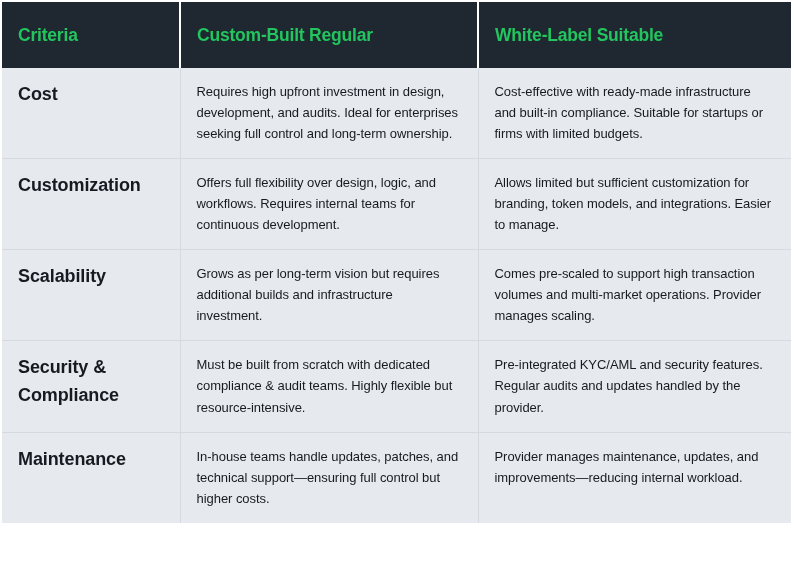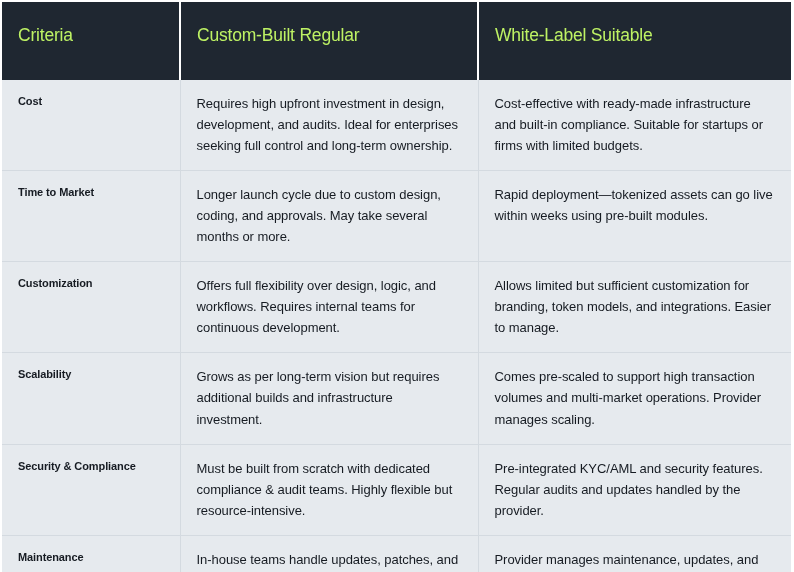--- a/index.html
+++ b/index.html
@@ -28,45 +28,45 @@
     width: 789px;
     background: #e6eaee;
   }
 
   col.col-criteria   { width: 178px; }
   col.col-custom     { width: 298px; }
   col.col-whitelabel { width: 313px; }
 
   thead th {
     background: #1f2731;
-    color: #bef264;
+    color: #22c55e;
     text-align: left;
     vertical-align: middle;
     font-size: 17.5px;
-    font-weight: normal;
+    font-weight: bold;
     letter-spacing: -0.2px;
     height: 66px;
-    padding: 0 14px 12px 16px;
+    padding: 0 14px 0 16px;
     border-right: 2px solid #ffffff;
   }
   thead th.last { border-right: none; }
 
   tbody td {
     background: #e6eaee;
     color: #161b22;
     vertical-align: top;
     border-top: 1px solid #d4dae0;
     border-right: 1px solid #d4dae0;
     padding: 13px 16px 14px 16px;
   }
   tbody tr:first-child td { border-top: none; }
   tbody td.last-col { border-right: none; }
 
   td.criteria-cell {
-    font-size: 11px;
+    font-size: 18px;
     font-weight: bold;
     line-height: 1.55;
     letter-spacing: -0.1px;
     padding-left: 16px;
   }
 
   td.desc-cell {
     font-size: 13px;
     font-weight: normal;
     line-height: 1.62;
@@ -90,25 +90,20 @@
         <th class="last">White-Label Suitable</th>
       </tr>
     </thead>
     <tbody>
       <tr>
         <td class="criteria-cell">Cost</td>
         <td class="desc-cell">Requires high upfront investment in design, development, and audits. Ideal for enterprises seeking full control and long-term ownership.</td>
         <td class="desc-cell last-col">Cost-effective with ready-made infrastructure and built-in compliance. Suitable for startups or firms with limited budgets.</td>
       </tr>
       <tr>
-        <td class="criteria-cell">Time to Market</td>
-        <td class="desc-cell">Longer launch cycle due to custom design, coding, and approvals. May take several months or more.</td>
-        <td class="desc-cell last-col">Rapid deployment—tokenized assets can go live within weeks using pre-built modules.</td>
-      </tr>
-      <tr>
         <td class="criteria-cell">Customization</td>
         <td class="desc-cell">Offers full flexibility over design, logic, and workflows. Requires internal teams for continuous development.</td>
         <td class="desc-cell last-col">Allows limited but sufficient customization for branding, token models, and integrations. Easier to manage.</td>
       </tr>
       <tr>
         <td class="criteria-cell">Scalability</td>
         <td class="desc-cell">Grows as per long-term vision but requires additional builds and infrastructure investment.</td>
         <td class="desc-cell last-col">Comes pre-scaled to support high transaction volumes and multi-market operations. Provider manages scaling.</td>
       </tr>
       <tr>

